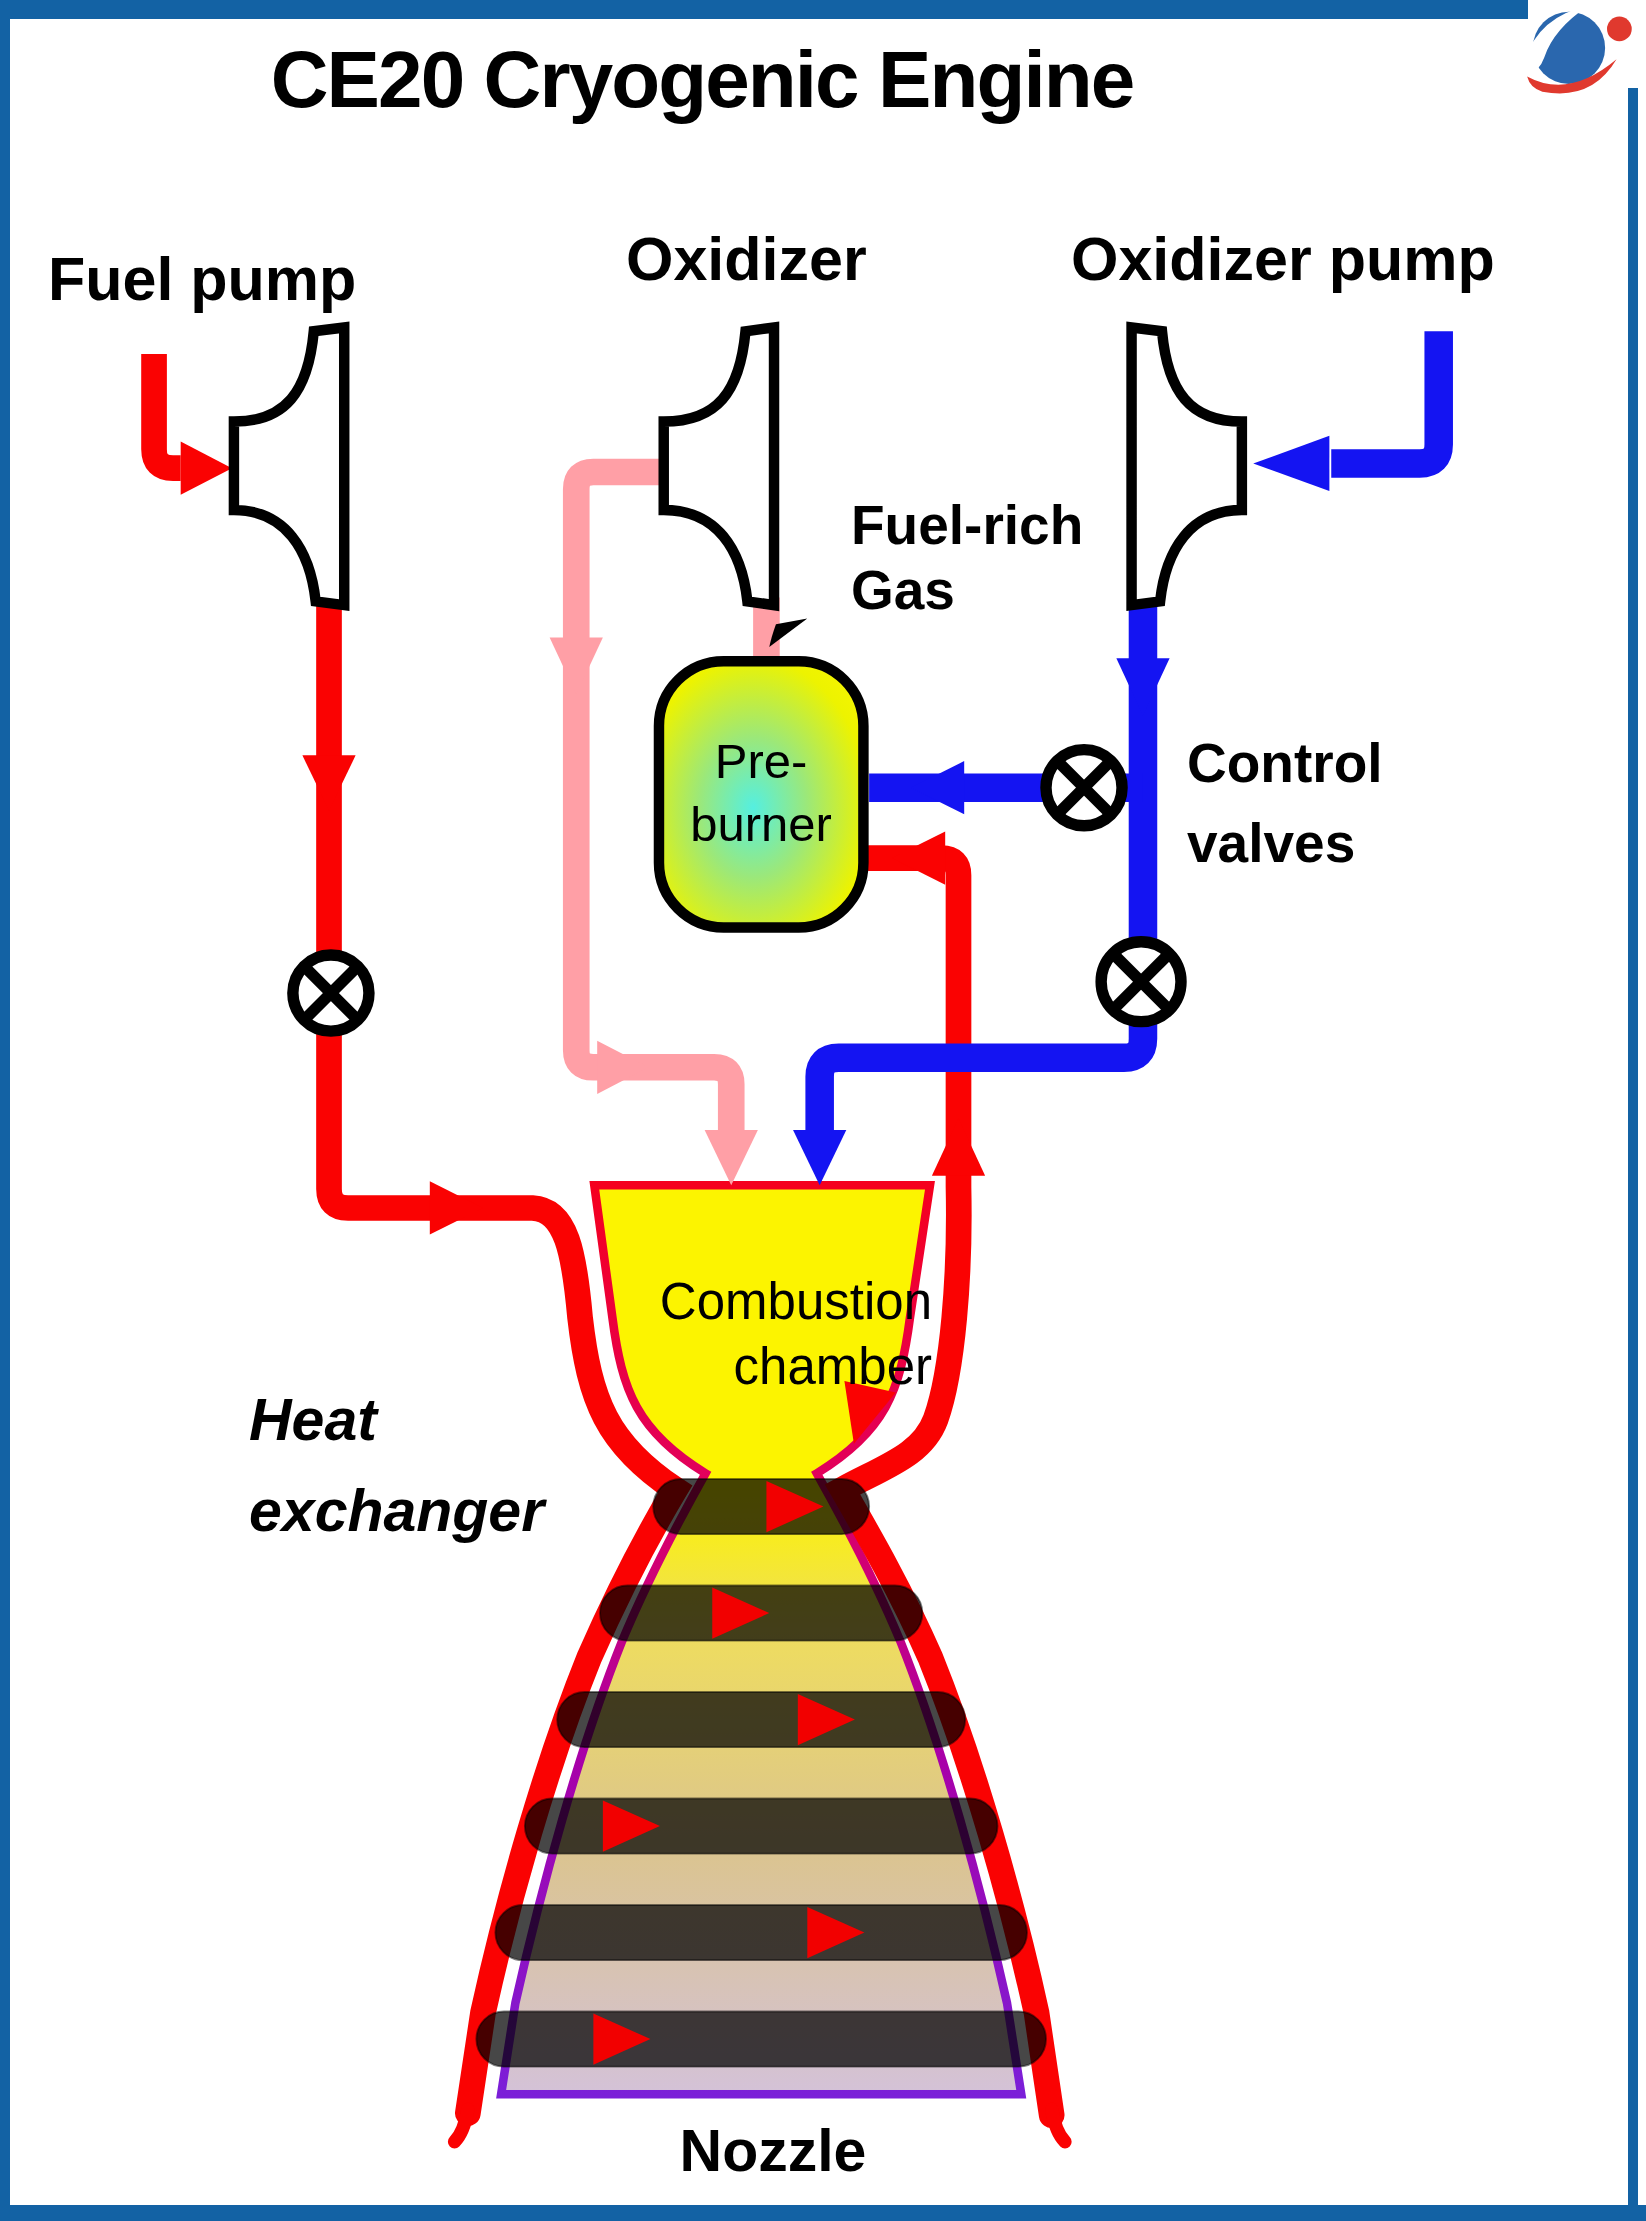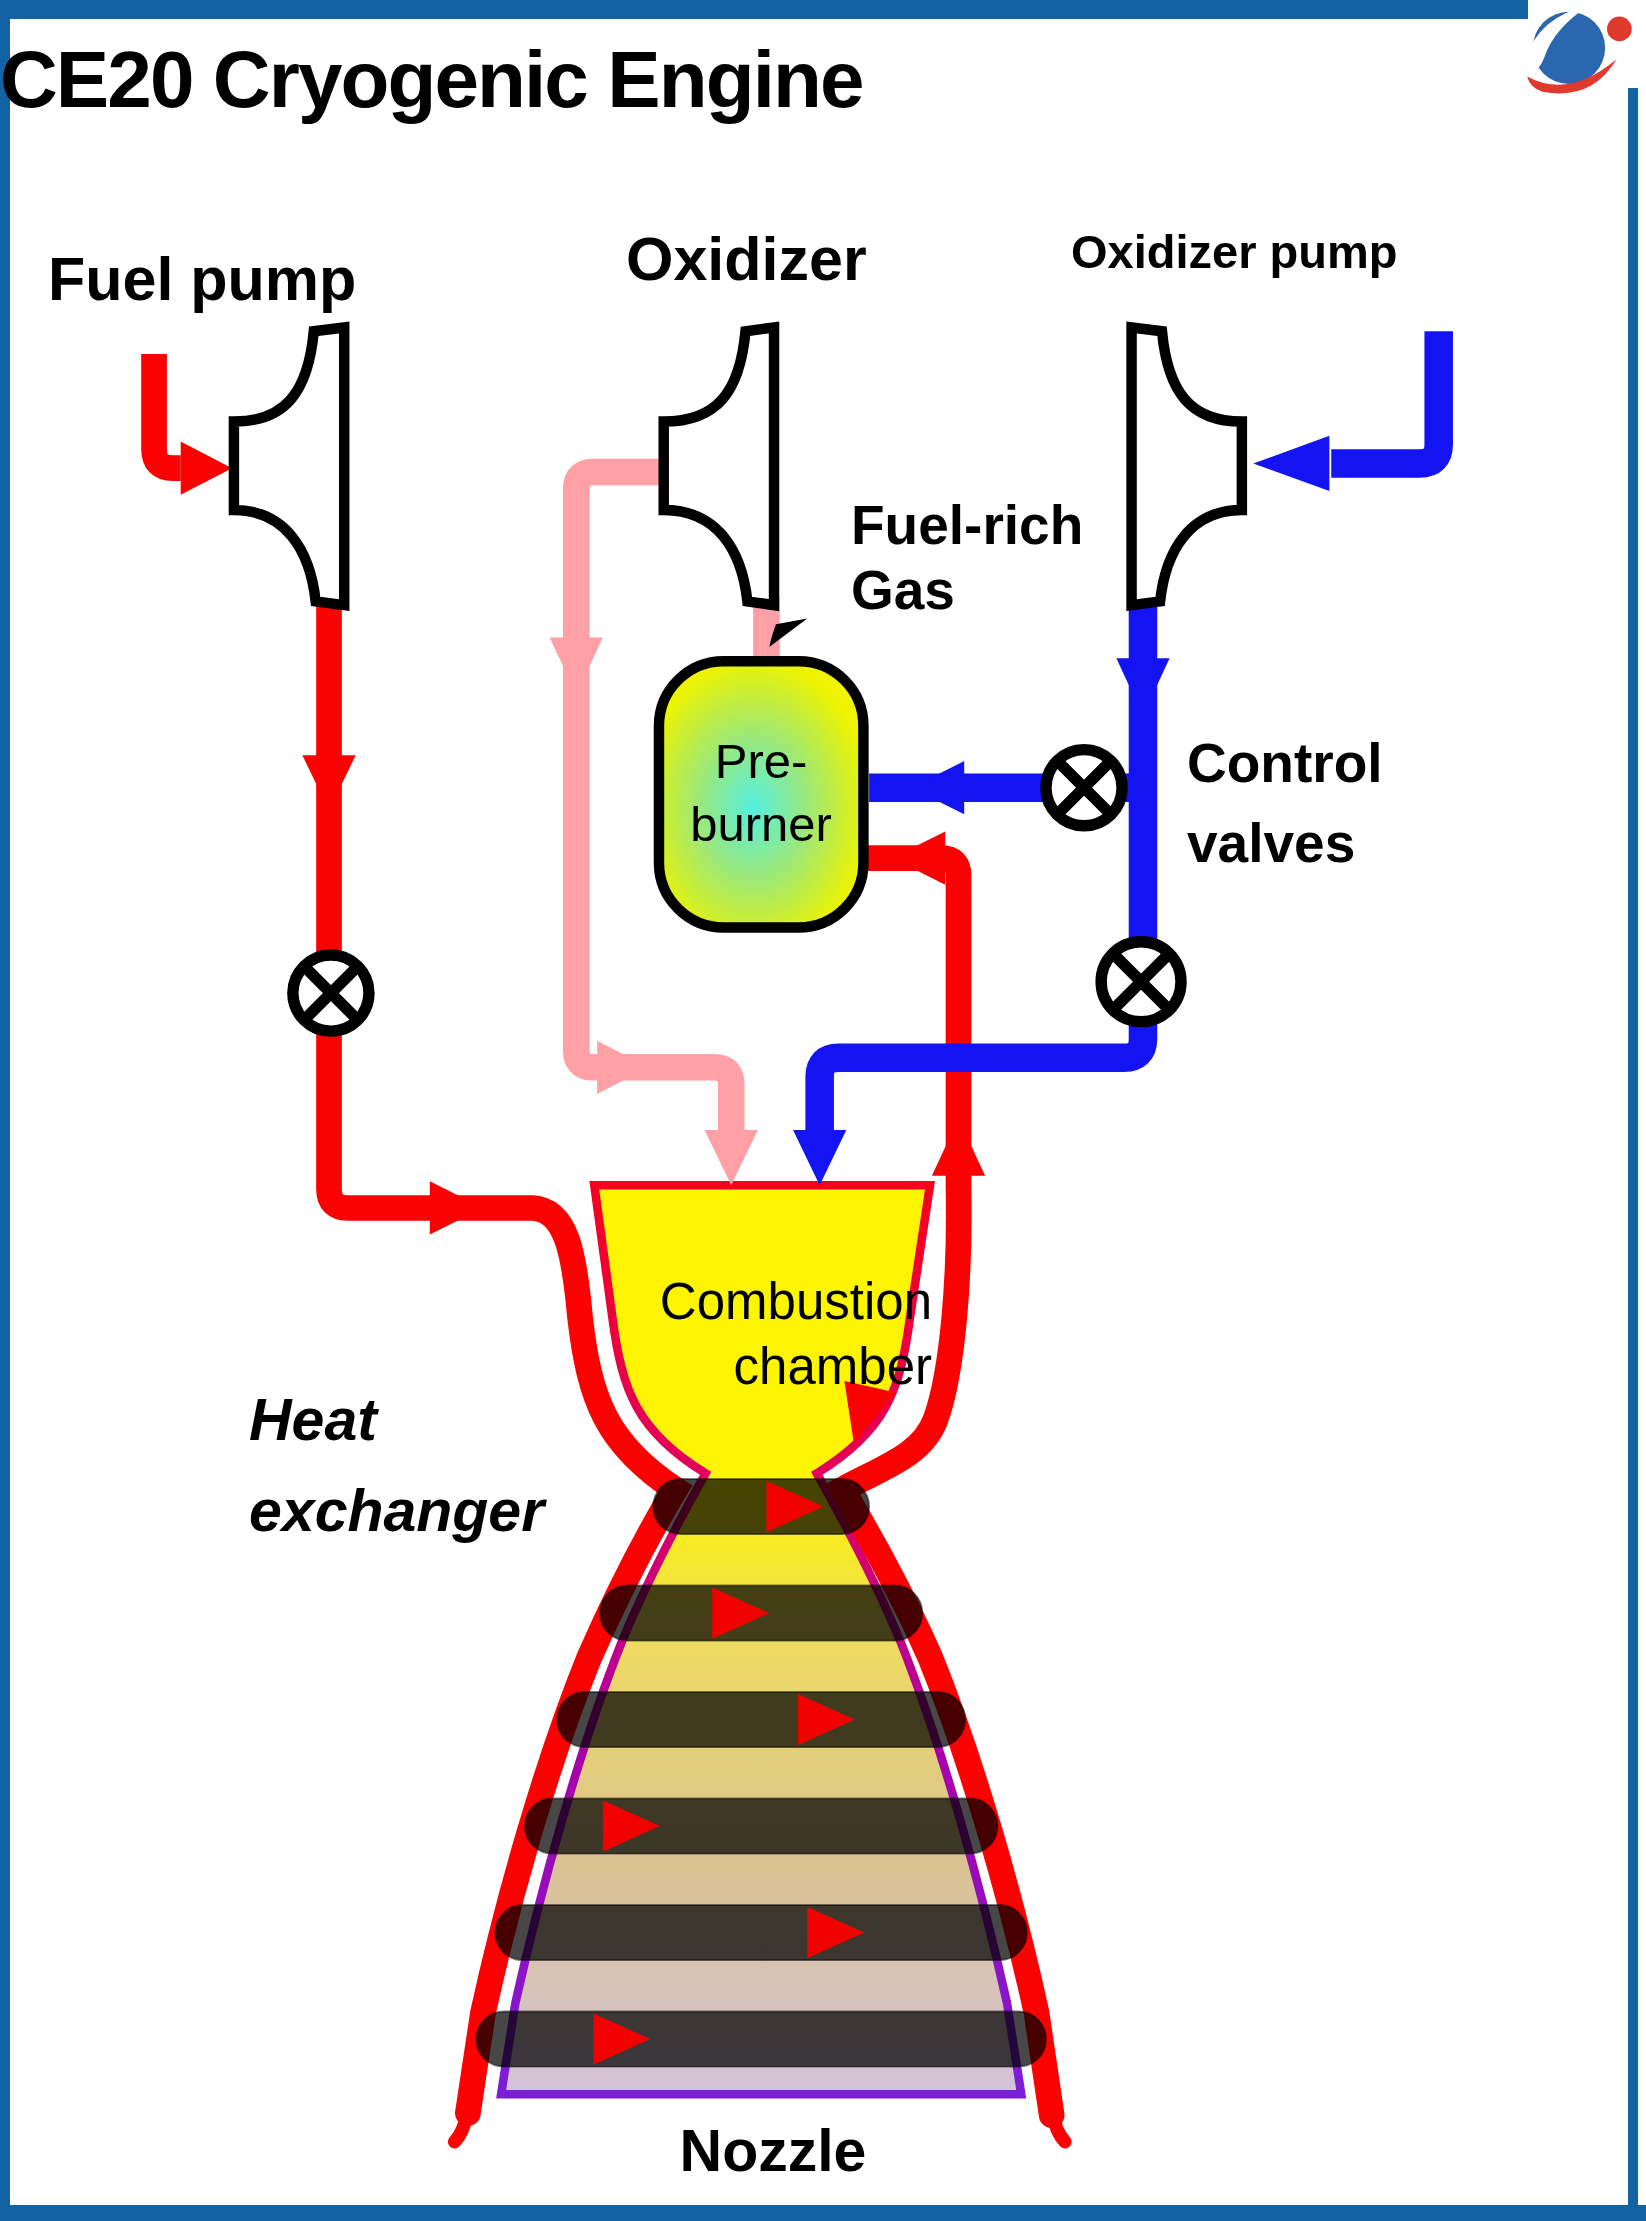--- a/index.html
+++ b/index.html
@@ -6,27 +6,27 @@
   .stage{
     position:relative;width:1646px;height:2222px;background:#fff;overflow:hidden;
     font-family:"Liberation Sans", sans-serif;color:#000;
   }
   .abs{position:absolute;}
   svg{position:absolute;left:0;top:0;}
   
   .frame{background:var(--frame-blue,#1362A4);}
   
   .title{
-    left:0;top:34px;width:1404px;text-align:left;
+    left:0;top:34px;width:1404px;text-align:center;
     font-size:80px;font-weight:800;letter-spacing:-1.9px;
   }
   .lbl{font-weight:bold;white-space:nowrap;}
   .lbl-fuel-pump{left:48px;top:224px;font-size:61px;margin-top:20px;}
   .lbl-turbine{left:626px;top:224px;font-size:61px;}
-  .lbl-oxidizer{left:1071px;top:224px;font-size:47px;}
+  .lbl-oxidizer{left:1071px;top:224px;font-size:61px;}
   .lbl-fuelrich{left:851px;top:493px;font-size:55px;line-height:65px;}
   .lbl-valves{left:1187px;top:723px;font-size:55px;line-height:80px;}
   .lbl-heatx{left:249px;top:1375px;font-size:59px;line-height:91px;font-style:italic;}
   .lbl-nozzle{left:535px;top:2117px;width:476px;text-align:center;font-size:59px;}
   .lbl-preburner{
     left:659px;top:730px;width:204px;text-align:center;
     font-size:49px;font-weight:400;line-height:63px;
   }
   .lbl-chamber{
     left:593px;top:1269px;width:339px;text-align:right;

